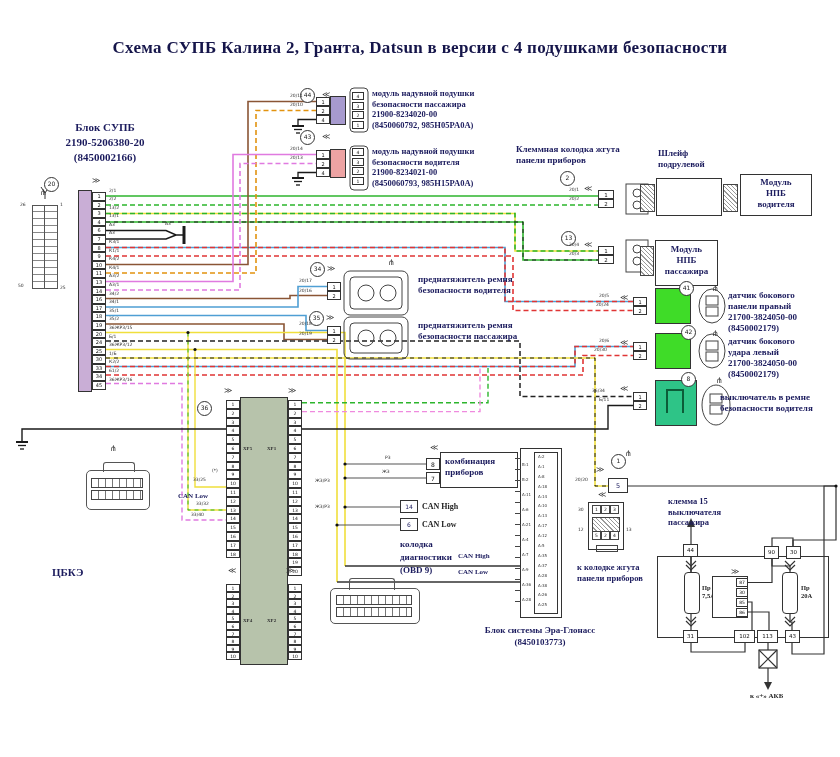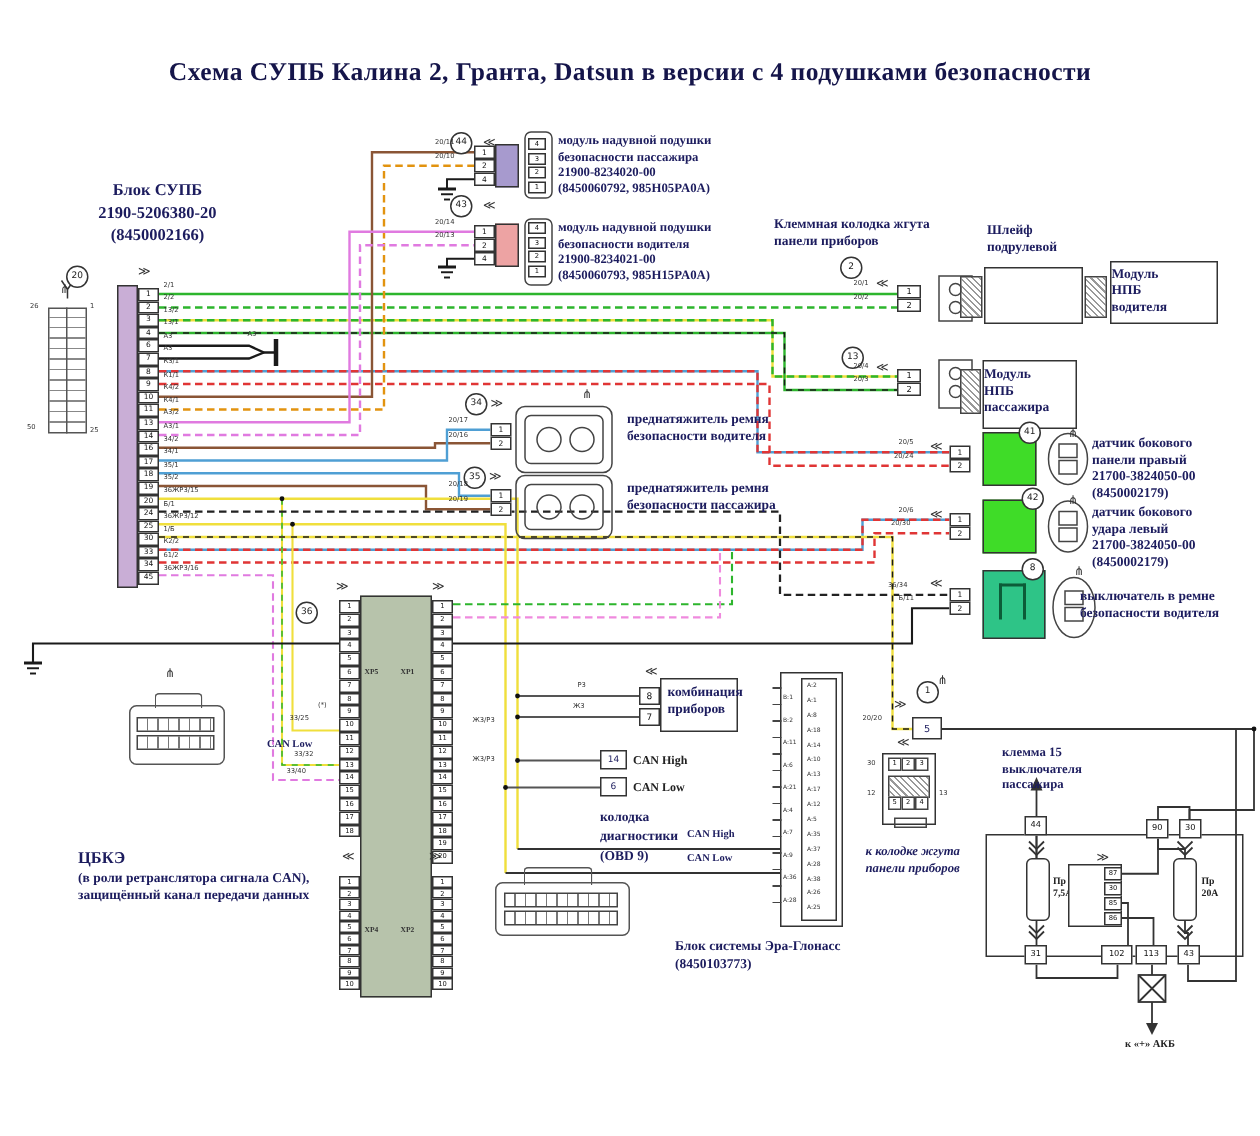--- a/index.html
+++ b/index.html
@@ -5,21 +5,21 @@
   html,body{margin:0;padding:0;background:#fff;}
   .stage{position:relative;width:840px;height:757px;background:#fff;overflow:hidden;
          font-family:"Liberation Serif", serif;color:#1c1c5e;}
   .abs{position:absolute;}
   .title{position:absolute;left:0;top:38px;width:840px;text-align:center;
          font-size:17px;font-weight:bold;color:#15154a;letter-spacing:.3px;}
   .h11{font-size:11px;font-weight:bold;line-height:15px;text-align:center;}
   .lbl9{font-size:9px;font-weight:bold;line-height:11px;}
   .lbl85{font-size:8.5px;font-weight:bold;line-height:10.5px;}
   .lbl8{font-size:8px;font-weight:bold;line-height:11px;color:#222;}
-  .ctr{}
+  .ctr{text-align:center;}
   .tiny{position:absolute;font-size:4.5px;color:#333;white-space:nowrap;font-family:"DejaVu Sans",sans-serif;}
   .mdl{position:absolute;font-size:7px;font-weight:bold;color:#1c1c5e;white-space:nowrap;}
   .chev{position:absolute;font-size:8px;color:#333;font-family:"DejaVu Sans",sans-serif;}
   .circ{position:absolute;width:13px;height:13px;border:1px solid #333;border-radius:50%;
         background:#fff;font-size:6px;line-height:12px;text-align:center;color:#222;
         font-family:"DejaVu Sans",sans-serif;}
   .prow{position:relative;height:8.6px;}
   .pbox{position:absolute;left:0;top:0;width:14px;height:8.6px;border:1px solid #333;background:#fff;
         font-size:5px;line-height:7.5px;text-align:center;color:#111;box-sizing:border-box;
         font-family:"DejaVu Sans",sans-serif;}
@@ -696,25 +696,20 @@
       </div>
       <div class="crow76">
         <span class="cbox">10</span>
       </div>
     </div>
   <div class="abs" style="left:243px;top:446px;font-size:5px;font-weight:bold;color:#333;">XP5</div>
   <div class="abs" style="left:267px;top:446px;font-size:5px;font-weight:bold;color:#333;">XP1</div>
   <div class="abs" style="left:243px;top:618px;font-size:5px;font-weight:bold;color:#333;">XP4</div>
   <div class="abs" style="left:267px;top:618px;font-size:5px;font-weight:bold;color:#333;">XP2</div>
   <div class="abs" style="left:52px;top:566px;font-size:11px;font-weight:bold;">ЦБКЭ</div>
-  <div class="abs lbl9" style="left:52px;top:580px;">
-
-  <div class="ln">(в роли ретранслятора сигнала CAN),</div>
-      <div class="ln">защищённый канал передачи данных</div>
-    </div>
 
   <div class="abs" style="left:86px;top:470px;width:62px;height:38px;border:1.5px solid #555;border-radius:5px;">
     <div style="position:absolute;left:16px;top:-9px;width:30px;height:9px;border:1.5px solid #555;border-bottom:none;border-radius:3px 3px 0 0;"></div>
     <div class="cells" style="left:4px;top:7px;width:52px;height:10px;"></div>
     <div class="cells" style="left:4px;top:19px;width:52px;height:10px;"></div>
   </div>
 
   <div class="abs" style="left:330px;top:588px;width:88px;height:34px;border:1.5px solid #555;border-radius:5px;">
     <div style="position:absolute;left:18px;top:-11px;width:44px;height:11px;border:1.5px solid #555;border-bottom:none;border-radius:3px 3px 0 0;"></div>
     <div class="cells" style="left:5px;top:6px;width:76px;height:10px;"></div>
@@ -723,21 +718,21 @@
 
   <div class="abs" style="left:426px;top:458px;">
 
   <div style="position:relative;height:14px;">
         <span class="cbox" style="height:12px;font-size:6px;line-height:11px;">8</span>
       </div>
       <div style="position:relative;height:14px;">
         <span class="cbox" style="height:12px;font-size:6px;line-height:11px;">7</span>
       </div>
     </div>
-  <div class="box lbl9" style="left:440px;top:452px;width:52px;height:36px;padding:3px 0 0 4px;">
+  <div class="box lbl9" style="left:440px;top:452px;width:78px;height:36px;padding:3px 0 0 4px;">
 
   <div class="ln">комбинация</div>
       <div class="ln">приборов</div>
     </div>
 
   <div class="box" style="left:400px;top:500px;width:18px;height:13px;font-size:6px;line-height:12px;text-align:center;font-family:'DejaVu Sans',sans-serif;">14</div>
   <div class="abs lbl8" style="left:422px;top:501px;">CAN High</div>
   <div class="box" style="left:400px;top:518px;width:18px;height:13px;font-size:6px;line-height:12px;text-align:center;font-family:'DejaVu Sans',sans-serif;">6</div>
   <div class="abs lbl8" style="left:422px;top:519px;">CAN Low</div>
   <div class="abs lbl9" style="left:400px;top:538px;line-height:13px;">
@@ -798,21 +793,21 @@
   <div style="width:9px;height:9px;border:1px solid #444;box-sizing:border-box;font-size:4.5px;line-height:8px;text-align:center;color:#111;font-family:'DejaVu Sans',sans-serif;background:#fff;">1</div>
       <div style="width:9px;height:9px;border:1px solid #444;box-sizing:border-box;font-size:4.5px;line-height:8px;text-align:center;color:#111;font-family:'DejaVu Sans',sans-serif;background:#fff;">2</div>
       <div style="width:9px;height:9px;border:1px solid #444;box-sizing:border-box;font-size:4.5px;line-height:8px;text-align:center;color:#111;font-family:'DejaVu Sans',sans-serif;background:#fff;">3</div>
     </div>
   <div class="abs" style="left:592px;top:531px;display:flex;">
 
   <div style="width:9px;height:9px;border:1px solid #444;box-sizing:border-box;font-size:4.5px;line-height:8px;text-align:center;color:#111;font-family:'DejaVu Sans',sans-serif;background:#fff;">5</div>
       <div style="width:9px;height:9px;border:1px solid #444;box-sizing:border-box;font-size:4.5px;line-height:8px;text-align:center;color:#111;font-family:'DejaVu Sans',sans-serif;background:#fff;">2</div>
       <div style="width:9px;height:9px;border:1px solid #444;box-sizing:border-box;font-size:4.5px;line-height:8px;text-align:center;color:#111;font-family:'DejaVu Sans',sans-serif;background:#fff;">4</div>
     </div>
-  <div class="abs lbl85" style="left:577px;top:562px;font-style:italic;">
+  <div class="abs lbl85" style="left:577px;top:562px;">
 
   <div class="ln">к колодке жгута</div>
       <div class="ln">панели приборов</div>
     </div>
 
   <div class="abs lbl85" style="left:668px;top:496px;">
 
   <div class="ln">клемма 15</div>
       <div class="ln">выключателя</div>
       <div class="ln">пассажира</div>

